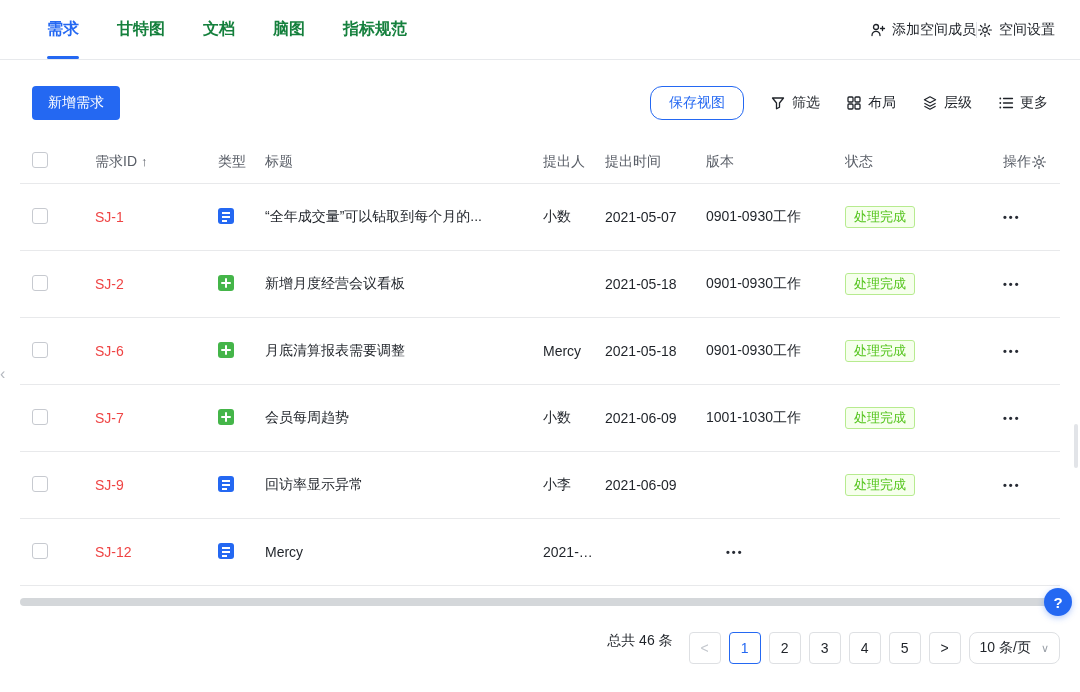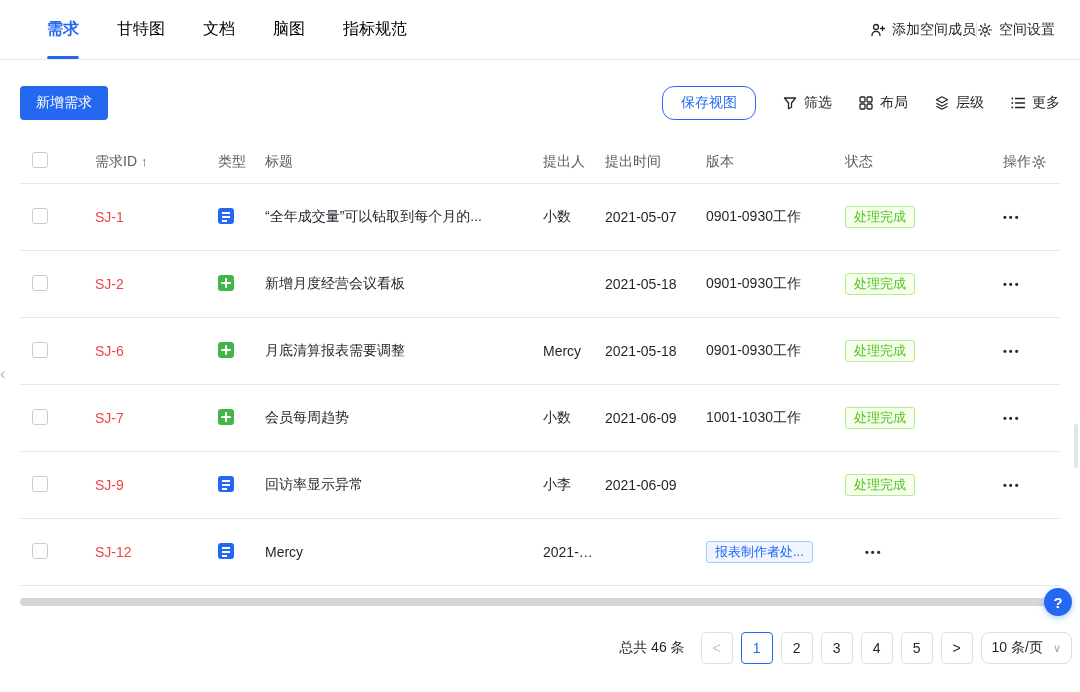--- a/index.html
+++ b/index.html
@@ -3,33 +3,33 @@
 <meta charset="utf-8">
 <style>
   * { box-sizing: border-box; }
   body { margin: 0; font-family: "Liberation Sans", sans-serif; color: #1f2329; background: #f5f6f7; }
   .page { position: relative; width: 1080px; height: 692px; background: #fff; overflow: hidden; }
 
   
   .nav { height: 60px; display: flex; align-items: center; justify-content: space-between;
          padding: 0 25px 0 28px; border-bottom: 1px solid #e7e9ec; }
   .tabs { display: flex; gap: 38px; height: 100%; margin-left: 19px; }
-  .tab { display: flex; align-items: center; height: 100%; font-size: 16px; color: #000000;
-         cursor: pointer; position: relative; }
+  .tab { display: flex; align-items: center; height: 100%; font-size: 16px; color: #15803d;
+         cursor: pointer; position: relative; font-weight: bold; }
   .tab.active { color: #2468f2; font-weight: 700; }
   .tab.active::after { content: ""; position: absolute; left: 0; right: 0; bottom: 0; height: 3px;
                        background: #2468f2; border-radius: 2px; }
   .nav-actions { display: flex; align-items: center; }
   .nav-action { display: flex; align-items: center; gap: 6px; font-size: 14px; cursor: pointer; }
   .nav-divider { width: 1px; height: 16px; background: #e0e2e6; }
   .icon16 { width: 16px; height: 16px; display: inline-flex; }
   .icon16 svg { display: block; }
 
   
-  .toolbar { display: flex; align-items: center; justify-content: space-between; padding: 26px 20px 20px; }
+  .toolbar { display: flex; align-items: center; justify-content: space-between; padding: 26px 32px 20px; }
   .btn-primary { background: #2468f2; color: #fff; border: none; border-radius: 4px; height: 34px;
                  padding: 0 16px; font-size: 14px; cursor: pointer; font-family: inherit; }
   .toolbar-right { display: flex; align-items: center; gap: 26px; }
   .btn-outline { background: #fff; color: #2468f2; border: 1px solid #2468f2; border-radius: 12px;
                  height: 34px; padding: 0 18px; font-size: 14px; cursor: pointer; font-family: inherit; }
   .tool { display: flex; align-items: center; gap: 6px; font-size: 14px; color: #1f2329; cursor: pointer; }
 
   
   .table { margin: 0 20px; }
   .trow { display: grid; grid-template-columns: 75px 123px 47px 278px 62px 101px 139px 138px 1fr;
@@ -68,21 +68,21 @@
 
   
   .h-scrollbar { position: absolute; left: 20px; top: 598px; width: 1028px; height: 8px;
                  background: #d4d7da; border-radius: 4px; cursor: pointer; }
   .v-scrollbar { position: absolute; right: 2px; top: 424px; width: 4px; height: 44px;
                  background: #e2e4e8; border-radius: 2px; cursor: pointer; }
   .left-collapse { position: absolute; left: 0; top: 366px; color: #b4b8bf; font-size: 16px;
                    cursor: pointer; line-height: 1; }
 
   
-  .pagination { position: absolute; right: 8px; top: 632px; display: flex; align-items: center;
+  .pagination { position: absolute; right: 20px; top: 632px; display: flex; align-items: flex-start;
                 gap: 8px; font-size: 14px; }
   .total { margin-right: 8px; color: #1f2329; }
   .pg { min-width: 32px; height: 32px; border: 1px solid #dee0e3; background: #fff; border-radius: 4px;
         font-size: 14px; color: #1f2329; cursor: pointer; display: flex; align-items: center;
         justify-content: center; padding: 0 6px; font-family: inherit; }
   .pg.active { border-color: #2468f2; color: #2468f2; }
   .pg.disabled { color: #c3c7cd; cursor: default; }
   .page-size { height: 32px; border: 1px solid #dee0e3; border-radius: 8px; display: flex;
                align-items: center; gap: 10px; padding: 0 10px; cursor: pointer; background: #fff; }
   .chev { color: #9aa0a8; font-size: 11px; }
@@ -277,21 +277,20 @@
         </div>
     </div>
 
     <div class="trow">
       <div class="c c1"><span class="checkbox"></span></div>
       <div class="c"><a class="id-link">SJ-12</a></div>
       <div class="c"><span class="type-icon" data-type="doc"></span></div>
       <div class="c">Mercy</div>
       <div class="c">2021-07-04</div>
       <div class="c"></div>
-      <div class="c"><span class="badge" data-variant="blue">报表制作者处...</span></div>
       <div class="c c9">
           <span class="more-dots">•••</span>
         </div>
     </div>
   </div>
 
   <div class="h-scrollbar"></div>
   <div class="v-scrollbar"></div>
   <div class="left-collapse">‹</div>
 

